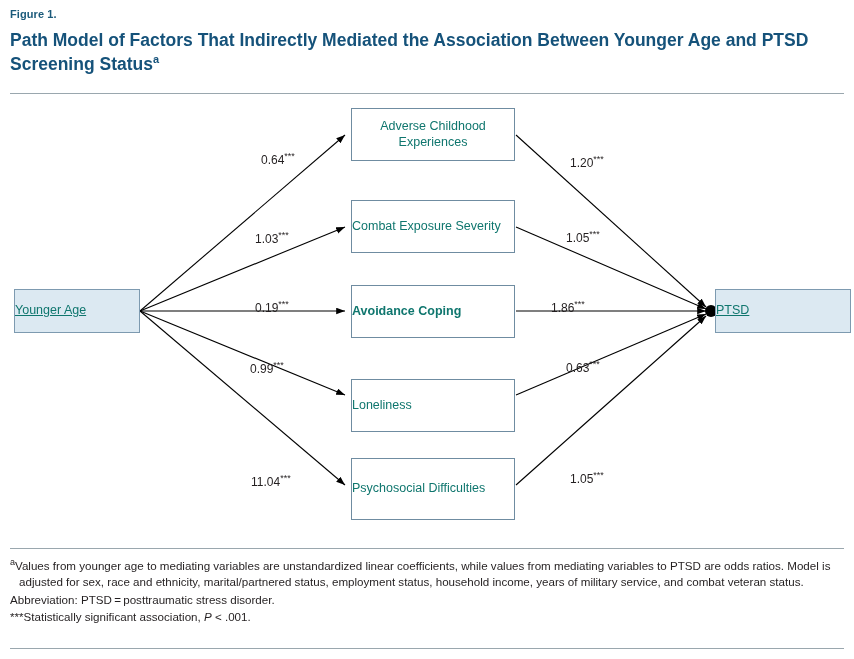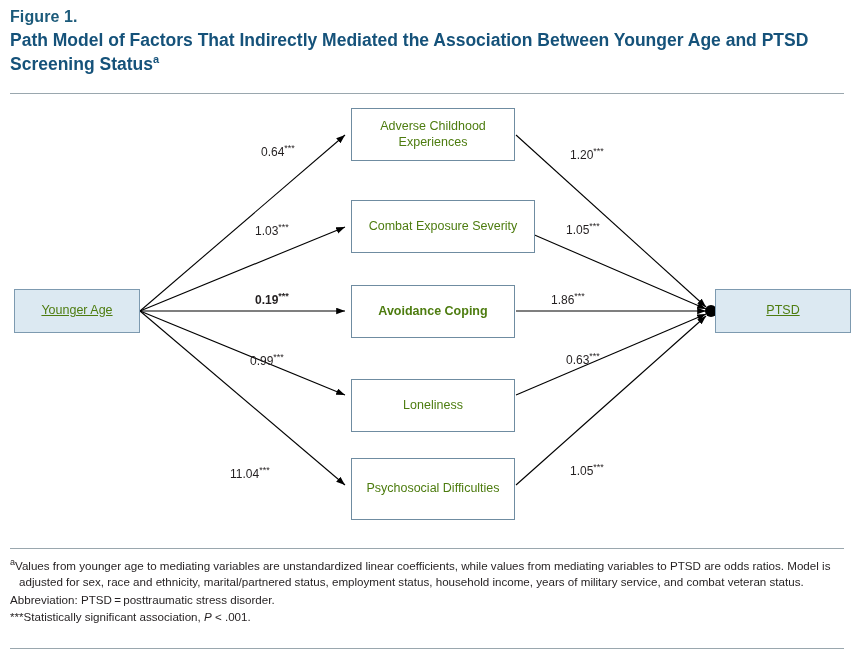--- a/index.html
+++ b/index.html
@@ -19,21 +19,21 @@
     position: relative;
     width: 854px;
     height: 659px;
     box-sizing: border-box;
     padding: 0 10px;
   }
   .fig-label {
     position: absolute;
     left: 10px;
     top: 8px;
-    font-size: 16px;
+    font-size: 11px;
     font-weight: bold;
     color: #1b5a7a;
     letter-spacing: 0.1px;
   }
   .fig-title {
     position: absolute;
     left: 10px;
     top: 29px;
     width: 832px;
     font-size: 17.5px;
@@ -72,33 +72,34 @@
   .node {
     position: absolute;
     box-sizing: border-box;
     border: 1px solid #6f8ca1;
     background: #ffffff;
     font-size: 12.5px;
     line-height: 1.25;
     text-align: center;
     display: flex;
     align-items: center;
-    justify-content: center;
-    color: #4d7c0f;
+    justify-content: flex-start;
+    color: #0f766e;
   }
   .node.filled {
     background: #dce9f2;
     border: 1px solid #7d9ab0;
     text-decoration: underline;
   }
   .edge-label {
     position: absolute;
     font-size: 12px;
     color: #231f20;
     white-space: nowrap;
+    margin-top: 8px;
   }
   .edge-label sup {
     font-size: 9px;
     vertical-align: super;
   }
   .footnotes {
     position: absolute;
     left: 10px;
     top: 556px;
     width: 834px;
@@ -161,21 +162,21 @@
     </svg>
 
     <div class="node filled" style="left:14px; top:194px; width:126px; height:44px;">
       <span>Younger Age</span>
     </div>
 
     <div class="node" style="left:351px; top:13px; width:164px; height:53px;">
       <span>Adverse Childhood Experiences</span>
     </div>
 
-    <div class="node" style="left:351px; top:105px; width:184px; height:53px;">
+    <div class="node" style="left:351px; top:105px; width:164px; height:53px;">
       <span>Combat Exposure Severity</span>
     </div>
 
     <div class="node" style="left:351px; top:190px; width:164px; height:53px;font-weight:bold;">
       <span>Avoidance Coping</span>
     </div>
 
     <div class="node" style="left:351px; top:284px; width:164px; height:53px;">
       <span>Loneliness</span>
     </div>
@@ -189,29 +190,29 @@
     </div>
 
     <div class="edge-label" style="left:261px; top:48px;">
       <span>0.64</span><sup>***</sup>
     </div>
 
     <div class="edge-label" style="left:255px; top:127px;">
       <span>1.03</span><sup>***</sup>
     </div>
 
-    <div class="edge-label" style="left:255px; top:196px;font-weight:bold;">
+    <div class="edge-label" style="left:255px; top:196px;">
       <span>0.19</span><sup>***</sup>
     </div>
 
     <div class="edge-label" style="left:250px; top:257px;">
       <span>0.99</span><sup>***</sup>
     </div>
 
-    <div class="edge-label" style="left:230px; top:370px;">
+    <div class="edge-label" style="left:251px; top:370px;">
       <span>11.04</span><sup>***</sup>
     </div>
 
     <div class="edge-label" style="left:570px; top:51px;">
       <span>1.20</span><sup>***</sup>
     </div>
 
     <div class="edge-label" style="left:566px; top:126px;">
       <span>1.05</span><sup>***</sup>
     </div>

